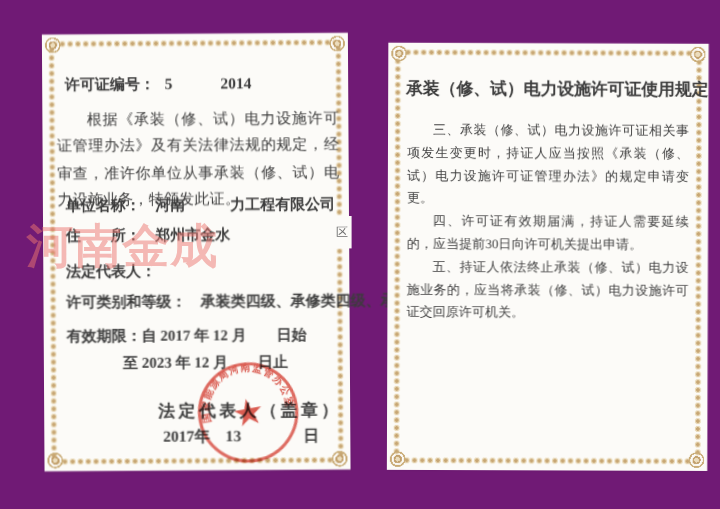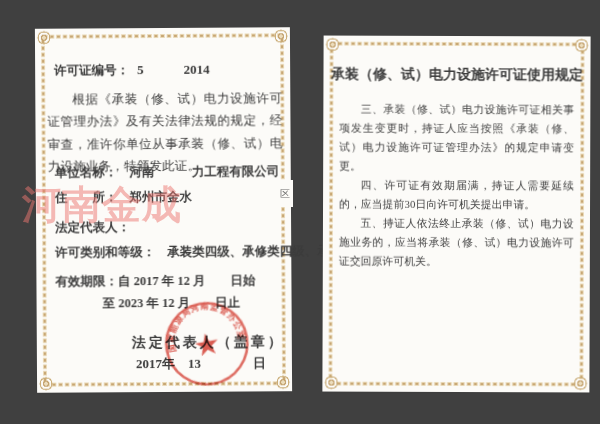--- a/index.html
+++ b/index.html
@@ -1,18 +1,18 @@
 <!DOCTYPE html>
 <html><head>
 <meta charset="utf-8">
 <style>
   html,body{margin:0;padding:0;background:#ffffff;}
   #shot{
     position:relative;width:600px;height:424px;overflow:hidden;
-    background:#404040;
+    background:#701a75;
     font-family:"Liberation Serif","DejaVu Serif",serif;
     color:#3b3b3b;
   }
   .page{
     position:absolute;background:#fcfbf8;
     box-shadow:0 1px 3px rgba(0,0,0,0.06);
   }
   #page-left{left:36px;top:28px;width:255px;height:364px;transform:rotate(-0.35deg);}
   #page-right{left:323px;top:36px;width:267px;height:356px;transform:rotate(0.2deg);}
   
@@ -48,21 +48,21 @@
   
   #stamp{position:absolute;left:126px;top:272px;width:88px;height:88px;
          transform:rotate(-10deg);opacity:0.88;mix-blend-mode:multiply;}
   
   #watermark{position:absolute;left:22px;top:178px;font-size:39px;font-weight:700;
              color:rgba(236,118,112,0.5);letter-spacing:1px;white-space:nowrap;z-index:5;}
   
   #addr-overflow{position:absolute;left:277px;top:180px;width:16px;height:27px;background:#fcfbf8;
                  z-index:6;font-size:10px;color:#6b6b6b;display:flex;align-items:center;justify-content:center;}
   
-  #rp-title{position:absolute;left:0;top:30px;width:100%;text-align:center;font-weight:700;
+  #rp-title{position:absolute;left:0;top:30px;width:100%;text-align:right;font-weight:700;
             font-size:14px;letter-spacing:0px;white-space:nowrap;}
   #rp-body{position:absolute;left:16px;top:64px;width:235px;}
   #rp-body p{margin:0;font-size:10.8px;line-height:19px;text-indent:2em;text-align:justify;
              letter-spacing:0.1px;color:#3e3e3e;}
 </style>
 </head>
 <body>
 
 <div id="shot">
 

